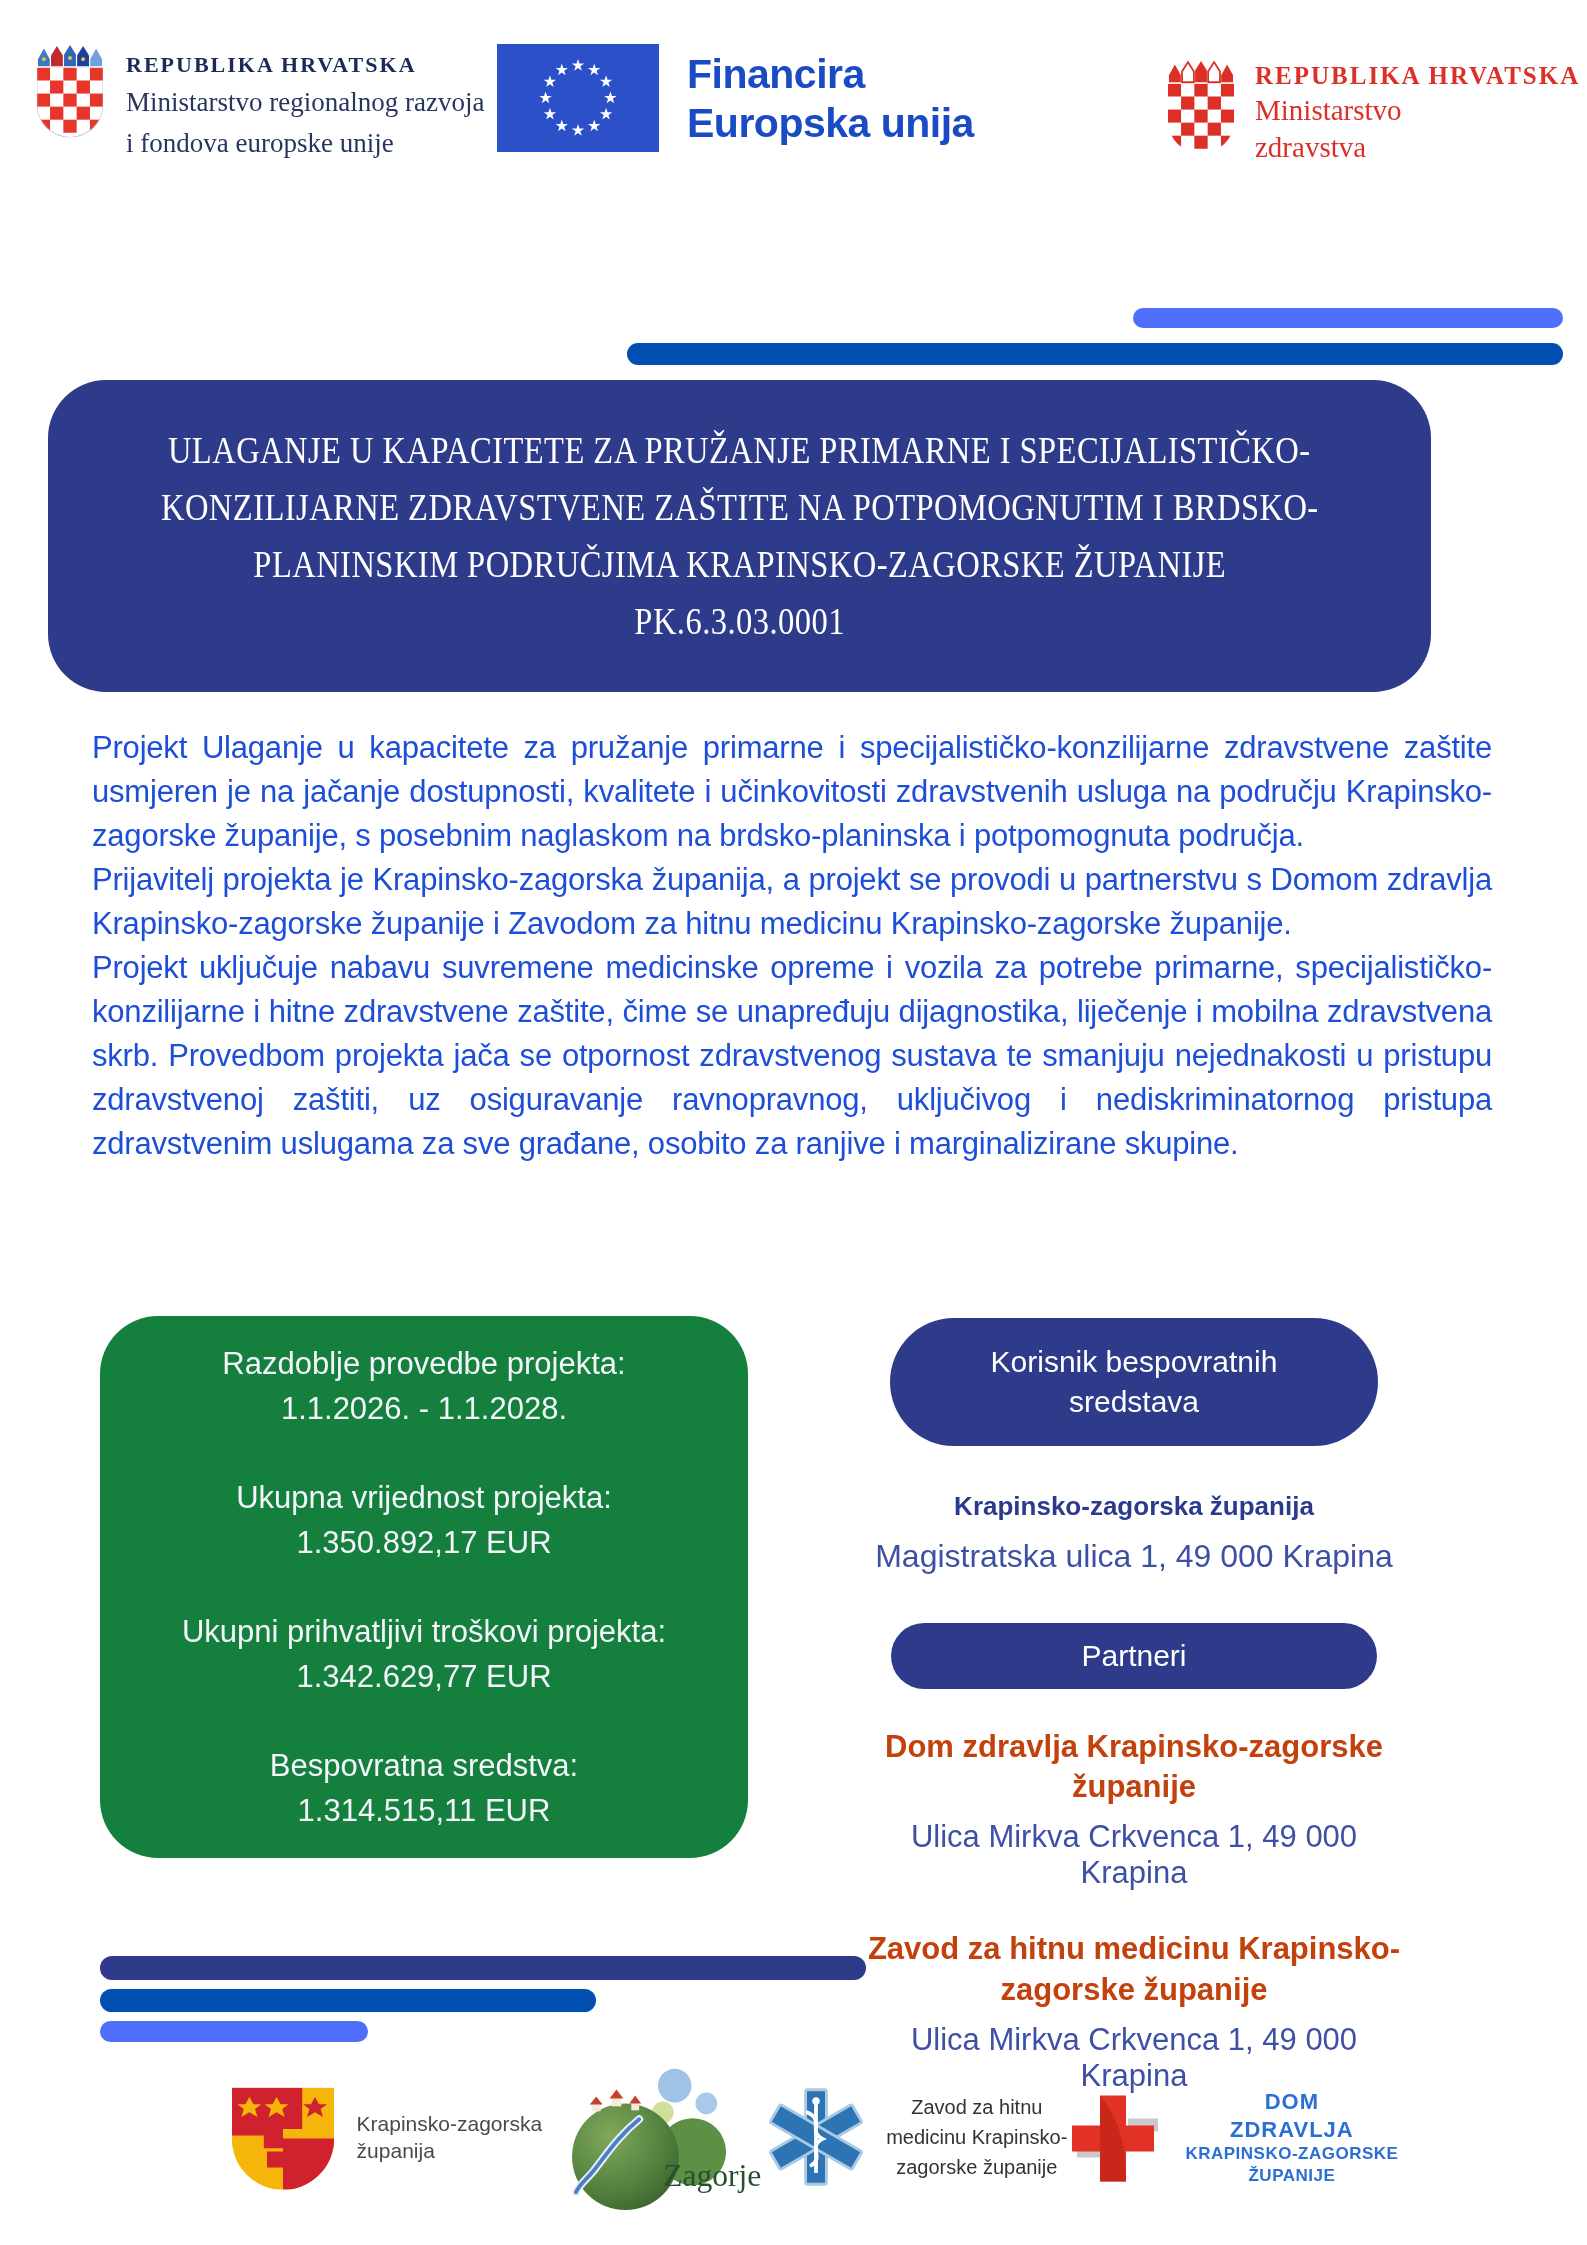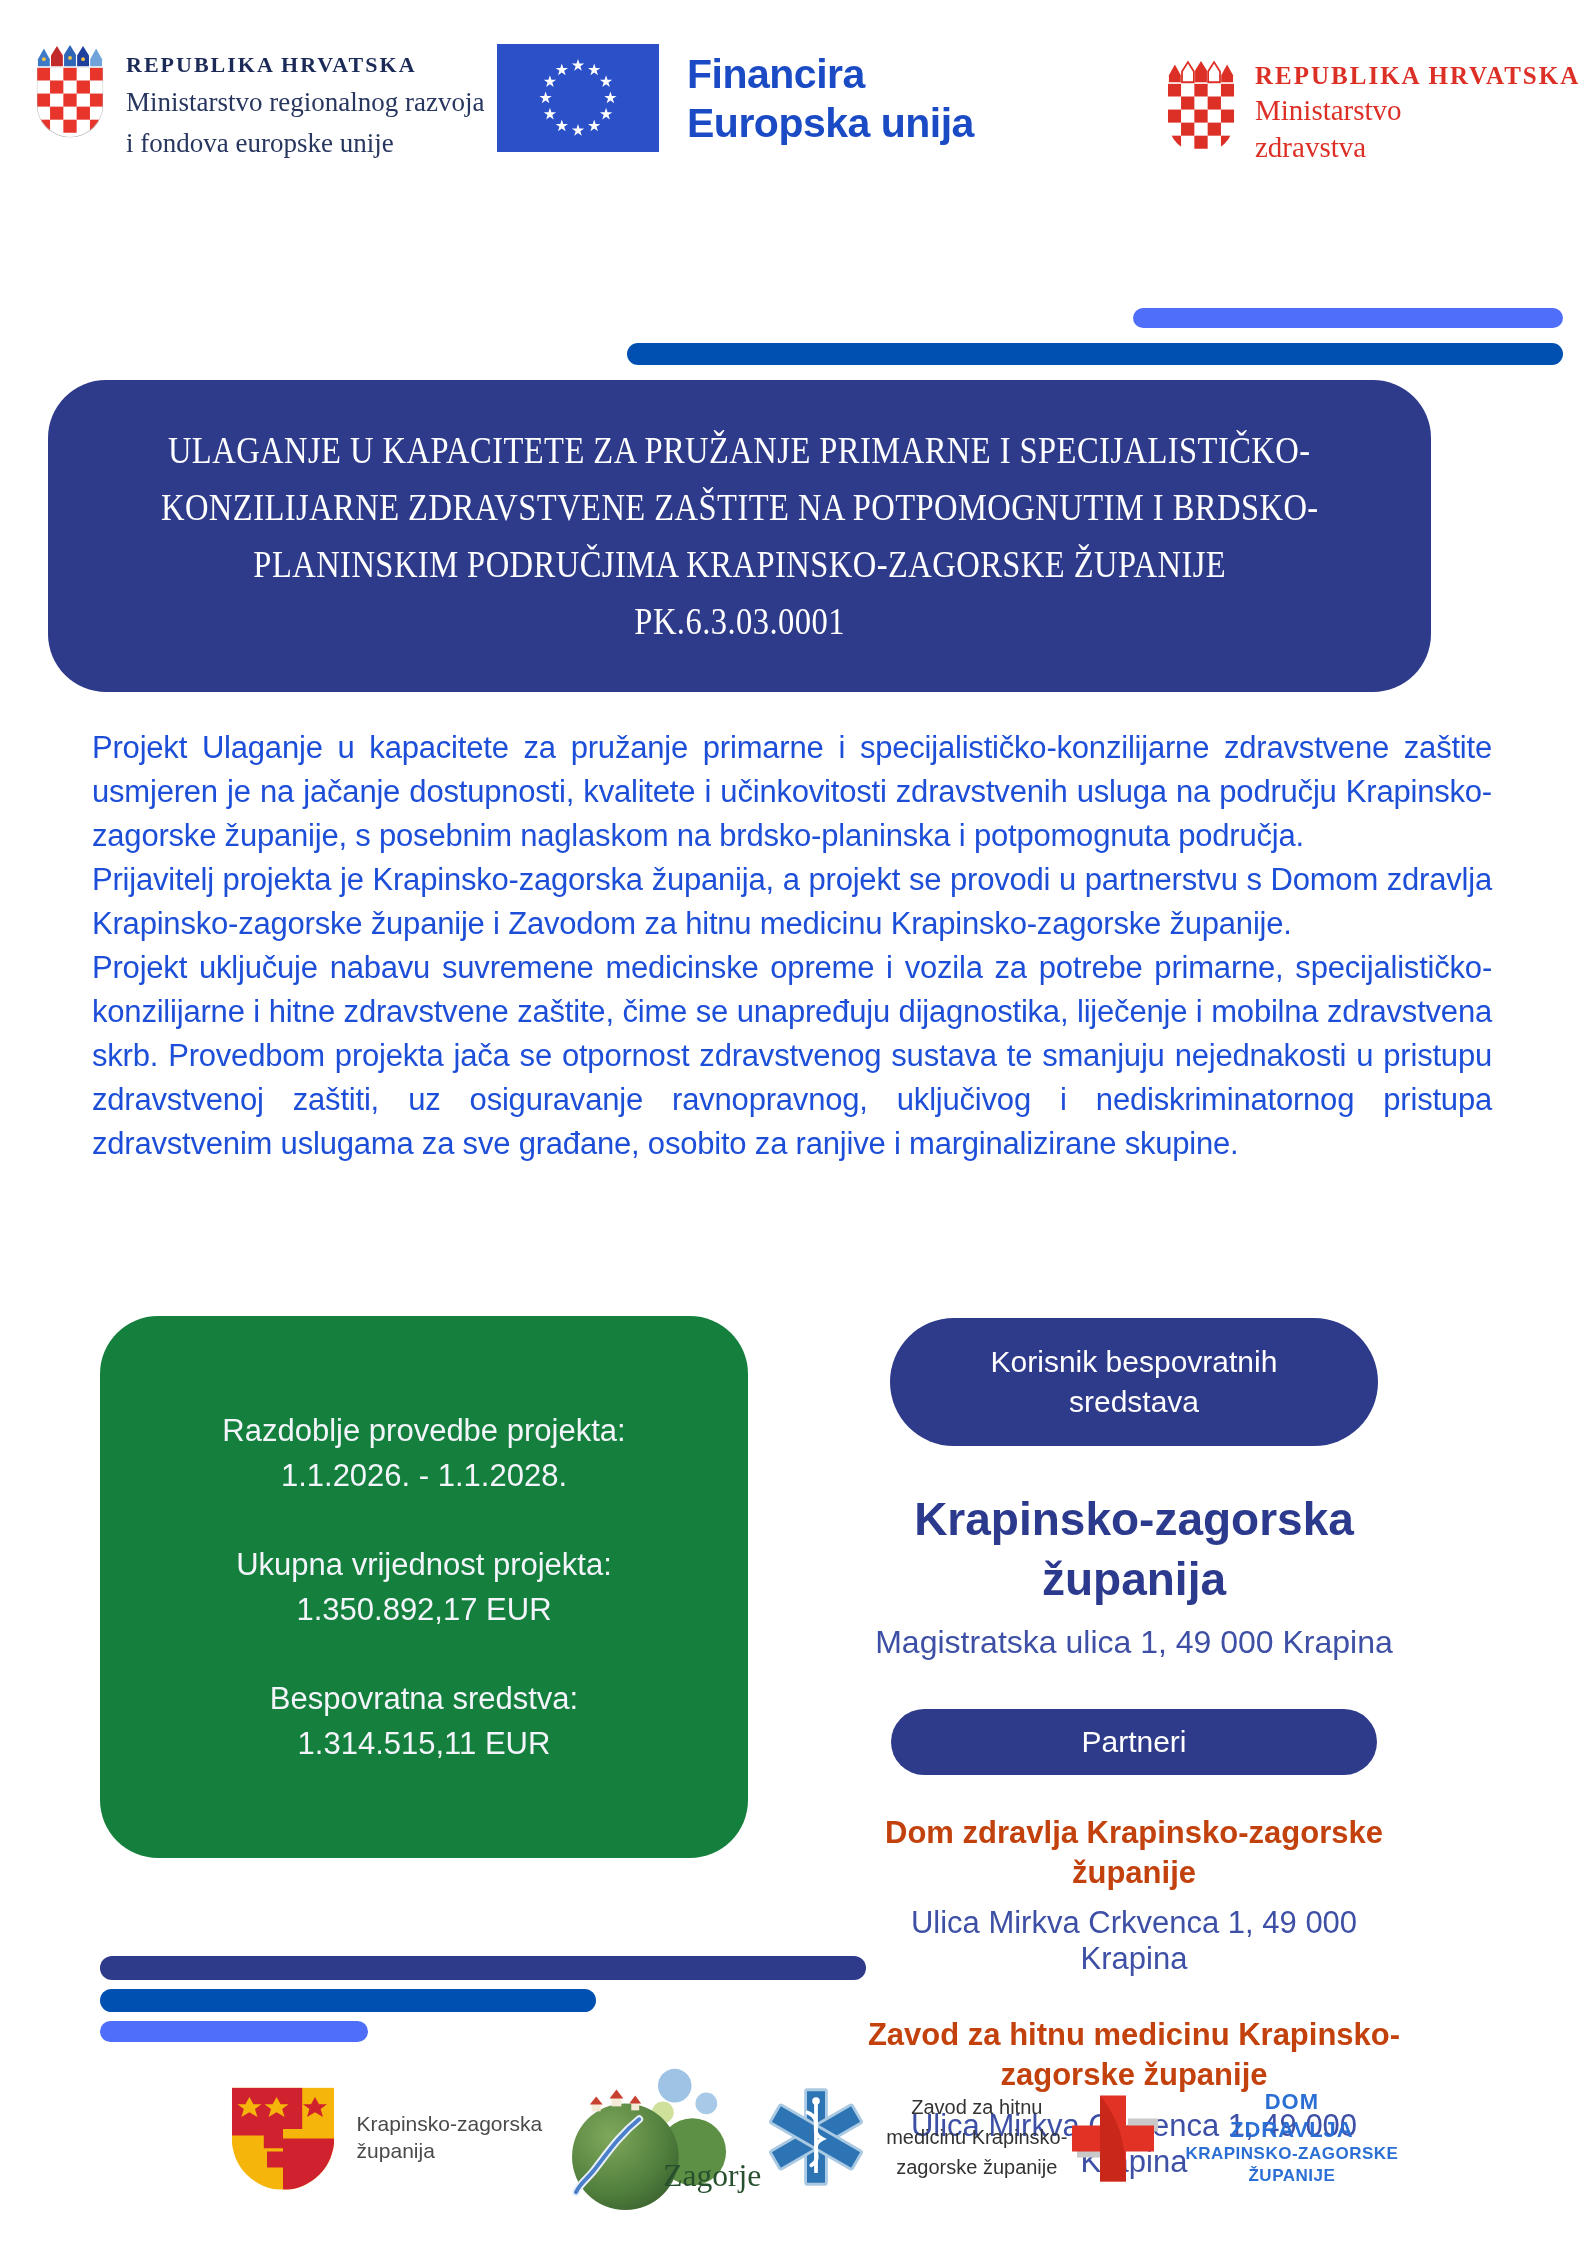--- a/index.html
+++ b/index.html
@@ -63,21 +63,21 @@
     position:absolute;left:860px;top:1318px;width:548px;
     display:flex;flex-direction:column;align-items:center;text-align:center;
   }
   .pill{
     background:#2e3a8a;color:#ffffff;border-radius:70px;
     font-size:30px;line-height:40px;
     display:flex;align-items:center;justify-content:center;
   }
   .pill-beneficiary{width:488px;min-height:128px;padding:4px 60px;box-sizing:border-box;}
   .pill-partners{width:486px;min-height:66px;border-radius:40px;margin-top:48px;}
-  .org-name{margin-top:44px;font-size:46px;font-weight:bold;color:#2c3a8e;line-height:1.3;}
+  .org-name{margin-top:44px;font-size:26px;font-weight:bold;color:#2c3a8e;line-height:1.3;}
   .org-addr{margin-top:14px;font-size:32px;color:#3e50a5;}
   .partner-name{margin-top:38px;font-size:31px;font-weight:bold;color:#c2410c;line-height:1.3;}
   .partner-addr{margin-top:12px;font-size:31px;color:#3e50a5;}
   
   .footer-row{
     position:absolute;left:60px;top:2058px;width:1505px;
     display:flex;justify-content:center;align-items:center;
   }
   .footer-item{display:flex;align-items:center;gap:18px;}
   .kzz-text{font-size:21px;line-height:27px;color:#4a4a4a;}
@@ -214,20 +214,24 @@
   </div>
 
   <div class="info-box">
     <div class="info-item">
       <div>Razdoblje provedbe projekta:</div>
       <div>1.1.2026. - 1.1.2028.</div>
     </div>
     <div class="info-item">
       <div>Ukupna vrijednost projekta:</div>
       <div>1.350.892,17 EUR</div>
+    </div>
+    <div class="info-item">
+      <div>Ukupni prihvatljivi troškovi projekta:</div>
+      <div>1.342.629,77 EUR</div>
     </div>
     <div class="info-item">
       <div>Bespovratna sredstva:</div>
       <div>1.314.515,11 EUR</div>
     </div>
   </div>
 
   <div class="right-col">
     <div class="pill pill-beneficiary">Korisnik bespovratnih sredstava</div>
     <div class="org-name">Krapinsko-zagorska županija</div>

